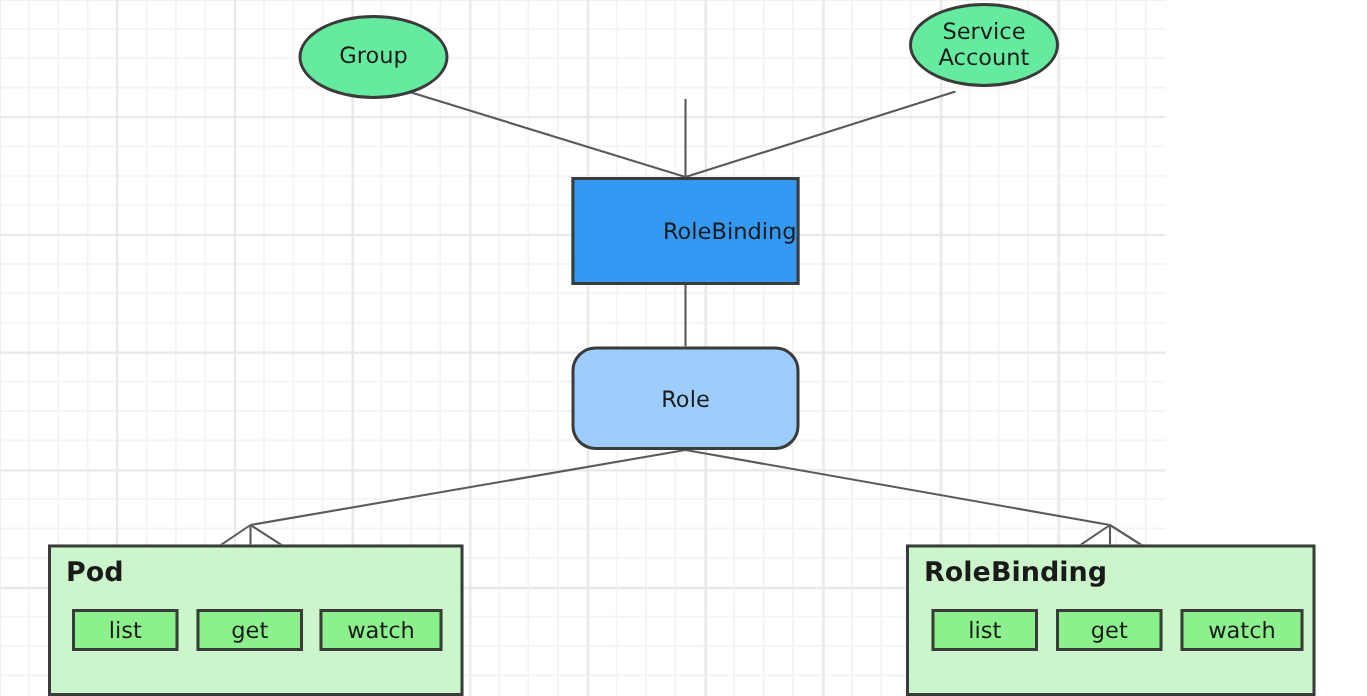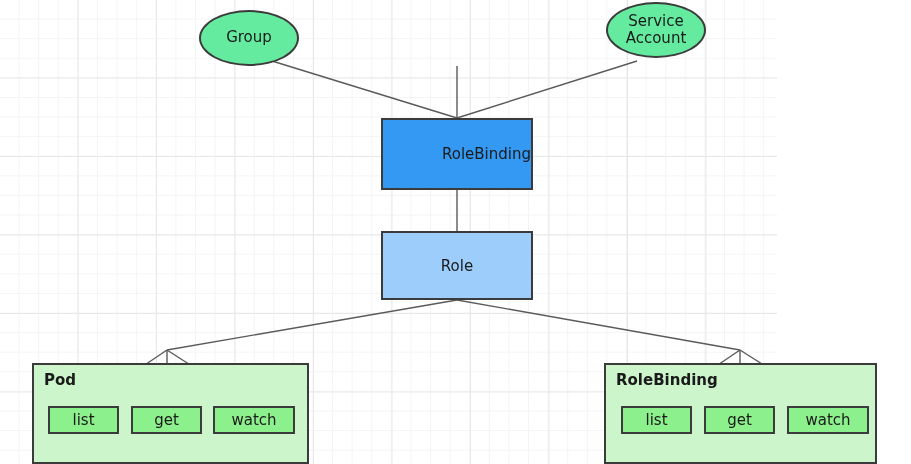--- a/index.html
+++ b/index.html
@@ -57,34 +57,34 @@
     font-size: 15px;
     line-height: 1.15;
   }
 
   
   .rect {
     border: 2.5px solid #3b3b3b;
     font-size: 15px;
   }
   .rect-rolebinding { background: #3399f3; }
-  .rect-role { background: #9ccdfb; }
+  .rect-role { background: #9ccdfb; border-radius: 16px; }
 
   
   .container {
     position: absolute;
     box-sizing: border-box;
     background: #ccf5cc;
     border: 2.5px solid #3b3b3b;
   }
   .container-title {
     position: absolute;
     left: 10px;
     top: 6px;
-    font-size: 15px;
+    font-size: 18px;
     font-weight: bold;
     color: #1a1a1a;
   }
   .verb {
     position: absolute;
     box-sizing: border-box;
     background: #8cf08c;
     border: 2.5px solid #3b3b3b;
     display: flex;
     align-items: center;

